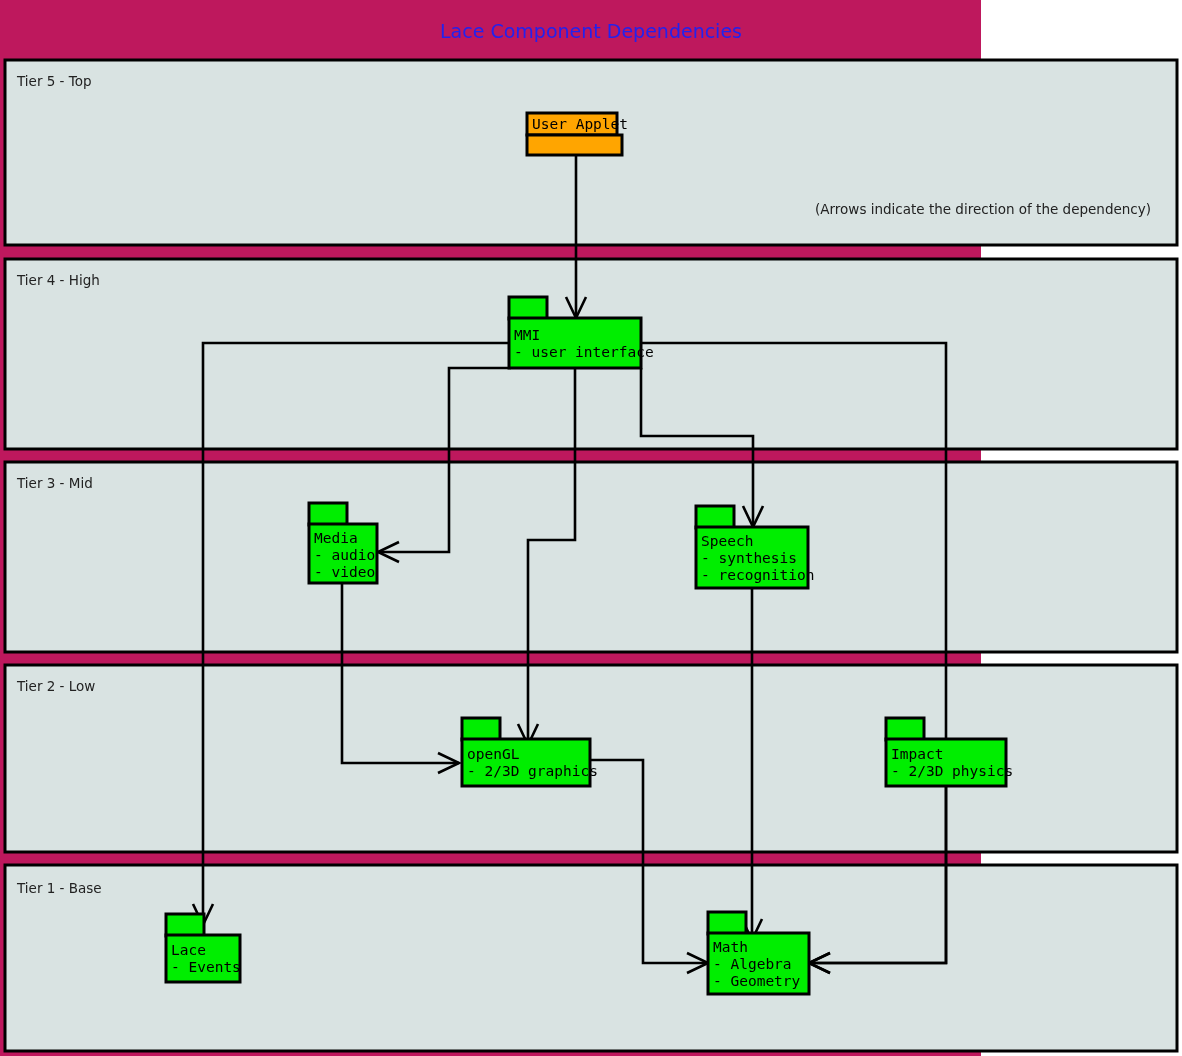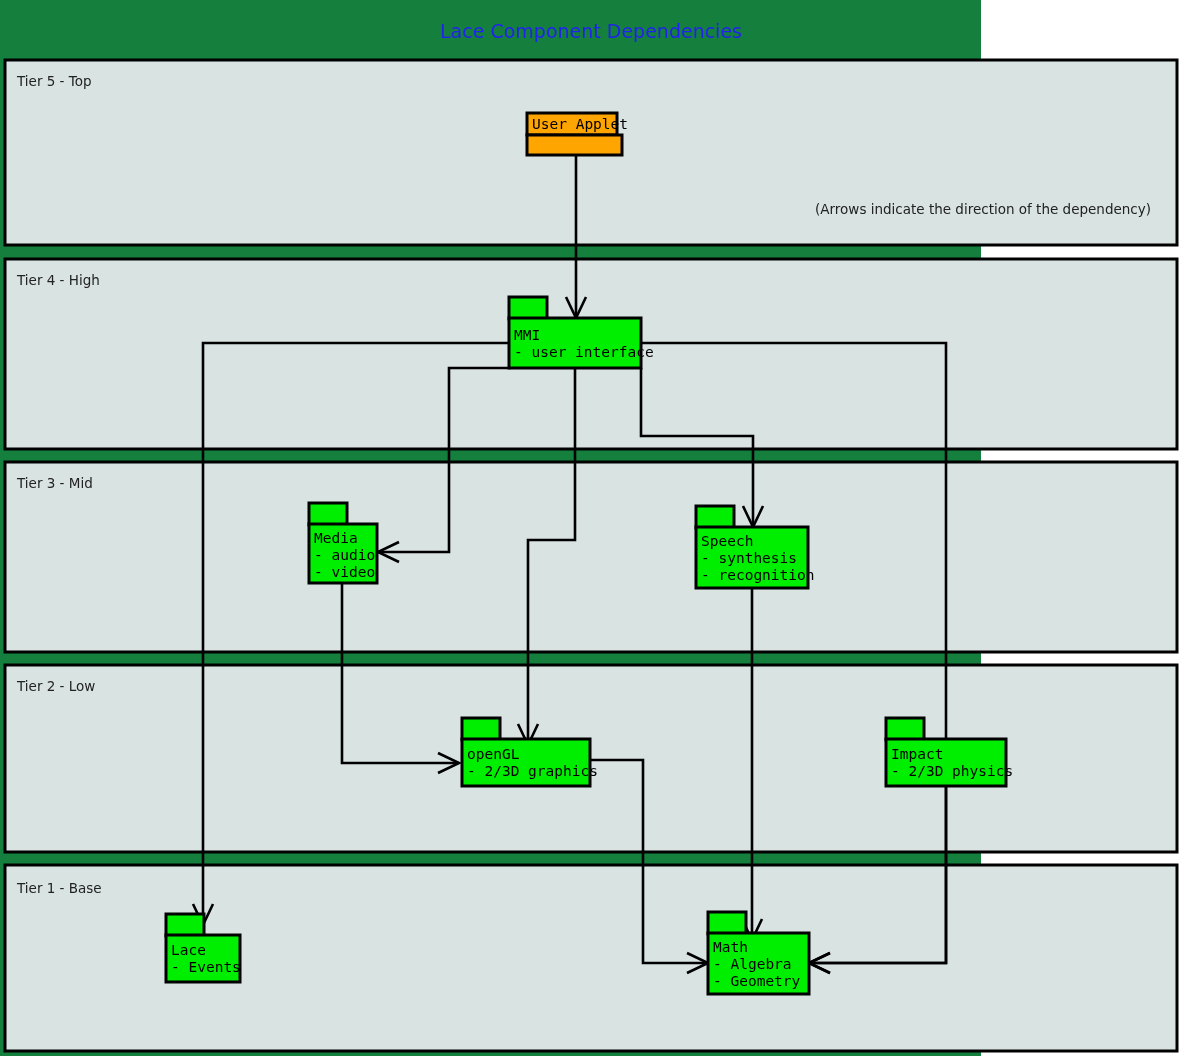--- a/index.html
+++ b/index.html
@@ -10,21 +10,21 @@
   body {
     width: 1182px;
     height: 1056px;
     font-family: "DejaVu Sans", sans-serif;
     overflow: hidden;
   }
   #stage {
     position: relative;
     width: 981px;
     height: 1056px;
-    background: #15803d;
+    background: #be185d;
   }
   svg.diagram {
     position: absolute;
     left: 0;
     top: 0;
     width: 1182px;
     height: 1056px;
     display: block;
   }
   .title-text {

